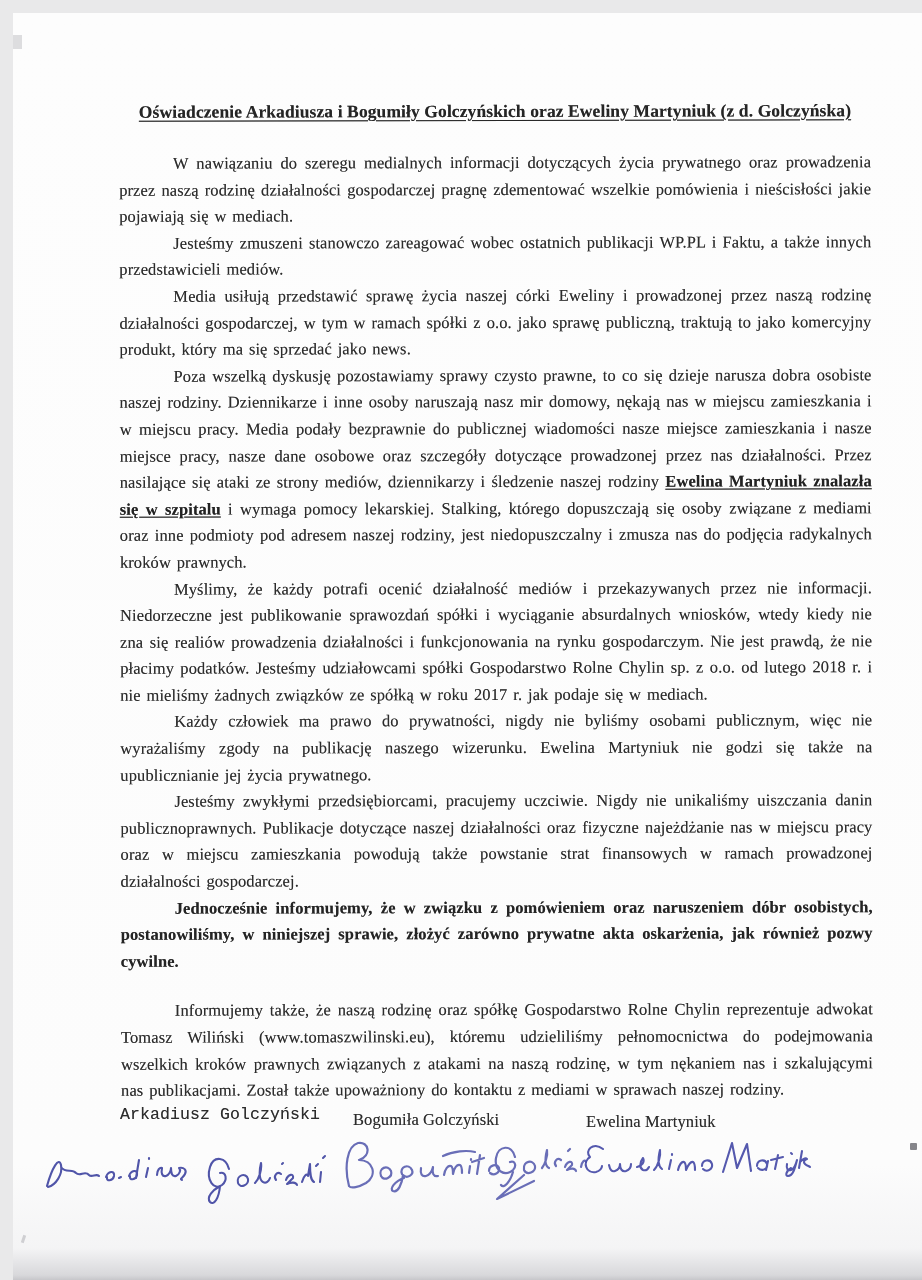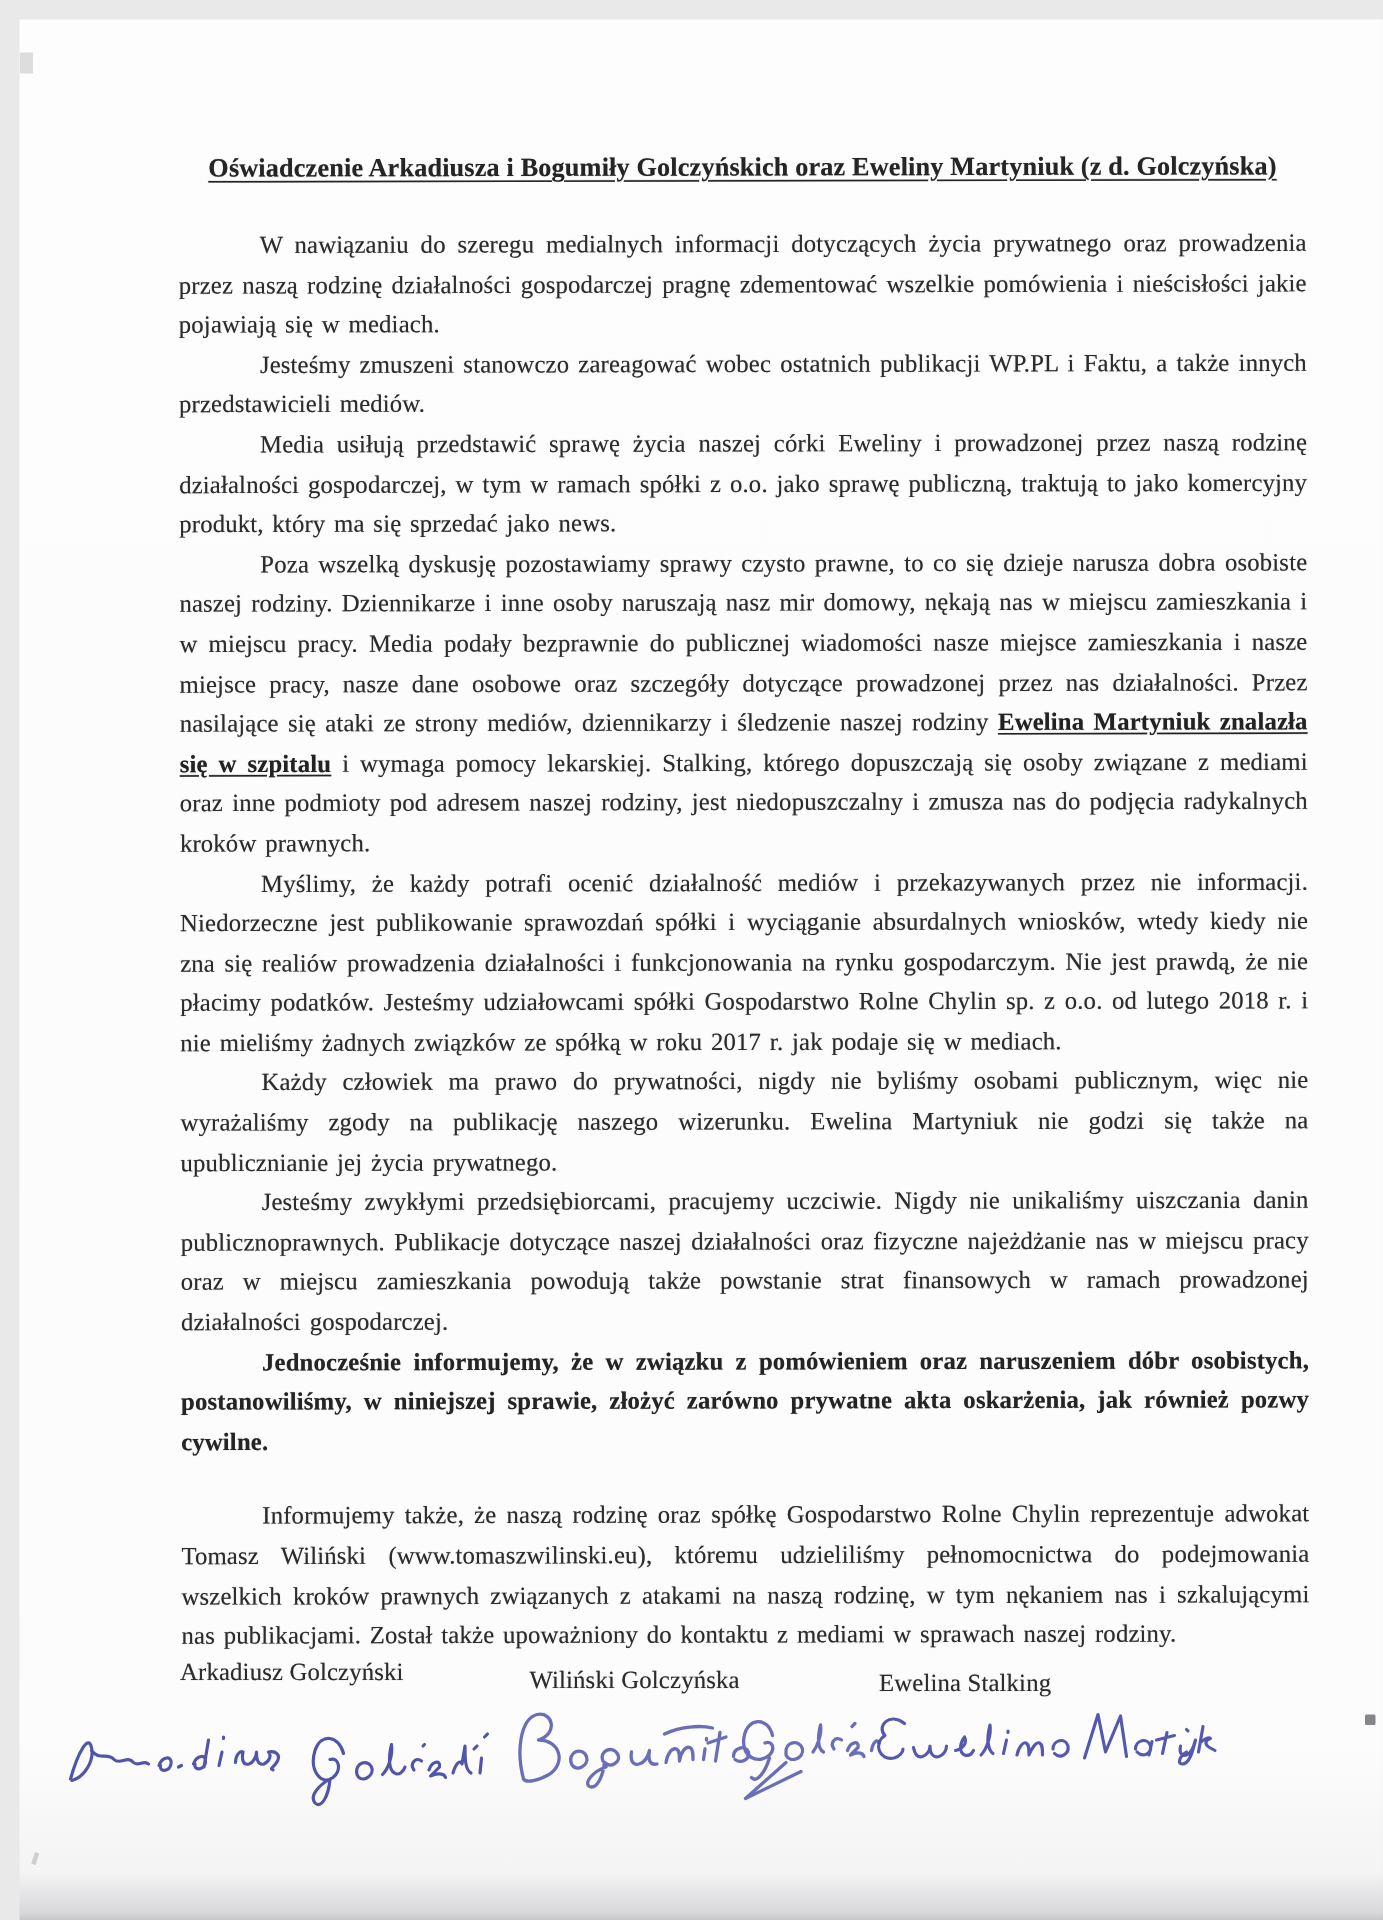--- a/index.html
+++ b/index.html
@@ -80,21 +80,21 @@
     top: 1092px;
     width: 770px;
     display: flex;
     text-shadow: 0 0 0.6px rgba(45,45,45,0.5);
   }
   .signatory-name {
     font-size: 16.5px;
     color: #2c2c2c;
     letter-spacing: 0.1px;
   }
-  .sig-col-1 { width: 233px; }
+  .sig-col-1 { width: 233px; font-family: Liberation Mono, monospace; }
   .sig-col-2 { width: 233px; padding-top: 5px; }
   .sig-col-3 { width: 220px; padding-top: 7px; }
   .handwriting {
     position: absolute;
   }
   .handwriting path {
     fill: none;
     stroke-linecap: round;
     stroke-linejoin: round;
   }
@@ -124,22 +124,22 @@
     <p>Myślimy, że każdy potrafi ocenić działalność mediów i przekazywanych przez nie informacji. Niedorzeczne jest publikowanie sprawozdań spółki i wyciąganie absurdalnych wniosków, wtedy kiedy nie zna się realiów prowadzenia działalności i funkcjonowania na rynku gospodarczym. Nie jest prawdą, że nie płacimy podatków. Jesteśmy udziałowcami spółki Gospodarstwo Rolne Chylin sp. z o.o. od lutego 2018 r. i nie mieliśmy żadnych związków ze spółką w roku 2017 r. jak podaje się w mediach.</p>
     <p>Każdy człowiek ma prawo do prywatności, nigdy nie byliśmy osobami publicznym, więc nie wyrażaliśmy zgody na publikację naszego wizerunku. Ewelina Martyniuk nie godzi się także na upublicznianie jej życia prywatnego.</p>
     <p>Jesteśmy zwykłymi przedsiębiorcami, pracujemy uczciwie. Nigdy nie unikaliśmy uiszczania danin publicznoprawnych. Publikacje dotyczące naszej działalności oraz fizyczne najeżdżanie nas w miejscu pracy oraz w miejscu zamieszkania powodują także powstanie strat finansowych w ramach prowadzonej działalności gospodarczej.</p>
     <p class="para-bold">Jednocześnie informujemy, że w związku z pomówieniem oraz naruszeniem dóbr osobistych, postanowiliśmy, w niniejszej sprawie, złożyć zarówno prywatne akta oskarżenia, jak również pozwy cywilne.</p>
 
     <p class="para-last"><span>Informujemy także, że naszą rodzinę oraz spółkę Gospodarstwo Rolne Chylin reprezentuje adwokat Tomasz Wiliński (</span><span class="doc-link">www.tomaszwilinski.eu</span><span>), któremu udzieliliśmy pełnomocnictwa do podejmowania wszelkich kroków prawnych związanych z atakami na naszą rodzinę, w tym nękaniem nas i szkalującymi nas publikacjami. Został także upoważniony do kontaktu z mediami w sprawach naszej rodziny.</span></p>
   </div>
 
   <div class="signature-block">
     <div class="sig-col-1 signatory-name">Arkadiusz Golczyński</div>
-    <div class="sig-col-2 signatory-name">Wiliński Golczyńska</div>
-    <div class="sig-col-3 signatory-name">Ewelina Stalking</div>
+    <div class="sig-col-2 signatory-name">Bogumiła Golczyński</div>
+    <div class="sig-col-3 signatory-name">Ewelina Martyniuk</div>
   </div>
 
   <svg class="handwriting sig1" width="300" height="78" viewBox="0 0 300 78">
     <g stroke="#4247a2" stroke-width="2.1" opacity="0.92">
       <path d="M14,44 C19,26 26,14 28,23 C30,32 23,43 15,45 M28,25 C33,32 39,26 43,31 C47,35 52,28 56,33 C59,36 63,31 66,34"></path>
       <path d="M73,35 C75,29 82,28 81,34 C80,39 73,40 74,35 M86,36 L88,35"></path>
       <path d="M96,34 C98,28 105,27 104,33 C103,38 96,39 97,34 M106,18 L103,36 M113,35 L115,26 M116,16 L116,17"></path>
       <path d="M124,33 C124,28 127,25 129,26 C128,31 129,35 133,34 C136,33 138,29 138,26 C138,31 139,35 143,34 C147,32 148,28 146,26 C151,25 154,28 152,32 C150,36 146,37 149,38"></path>
       <path d="M196,27 C193,15 181,13 177,25 C173,38 181,49 189,43 C195,38 193,29 187,31 M187,44 C186,56 181,64 177,60 C173,55 180,48 187,44"></path>
       <path d="M205,41 C203,33 213,30 215,37 C216,43 207,47 205,41"></path>

